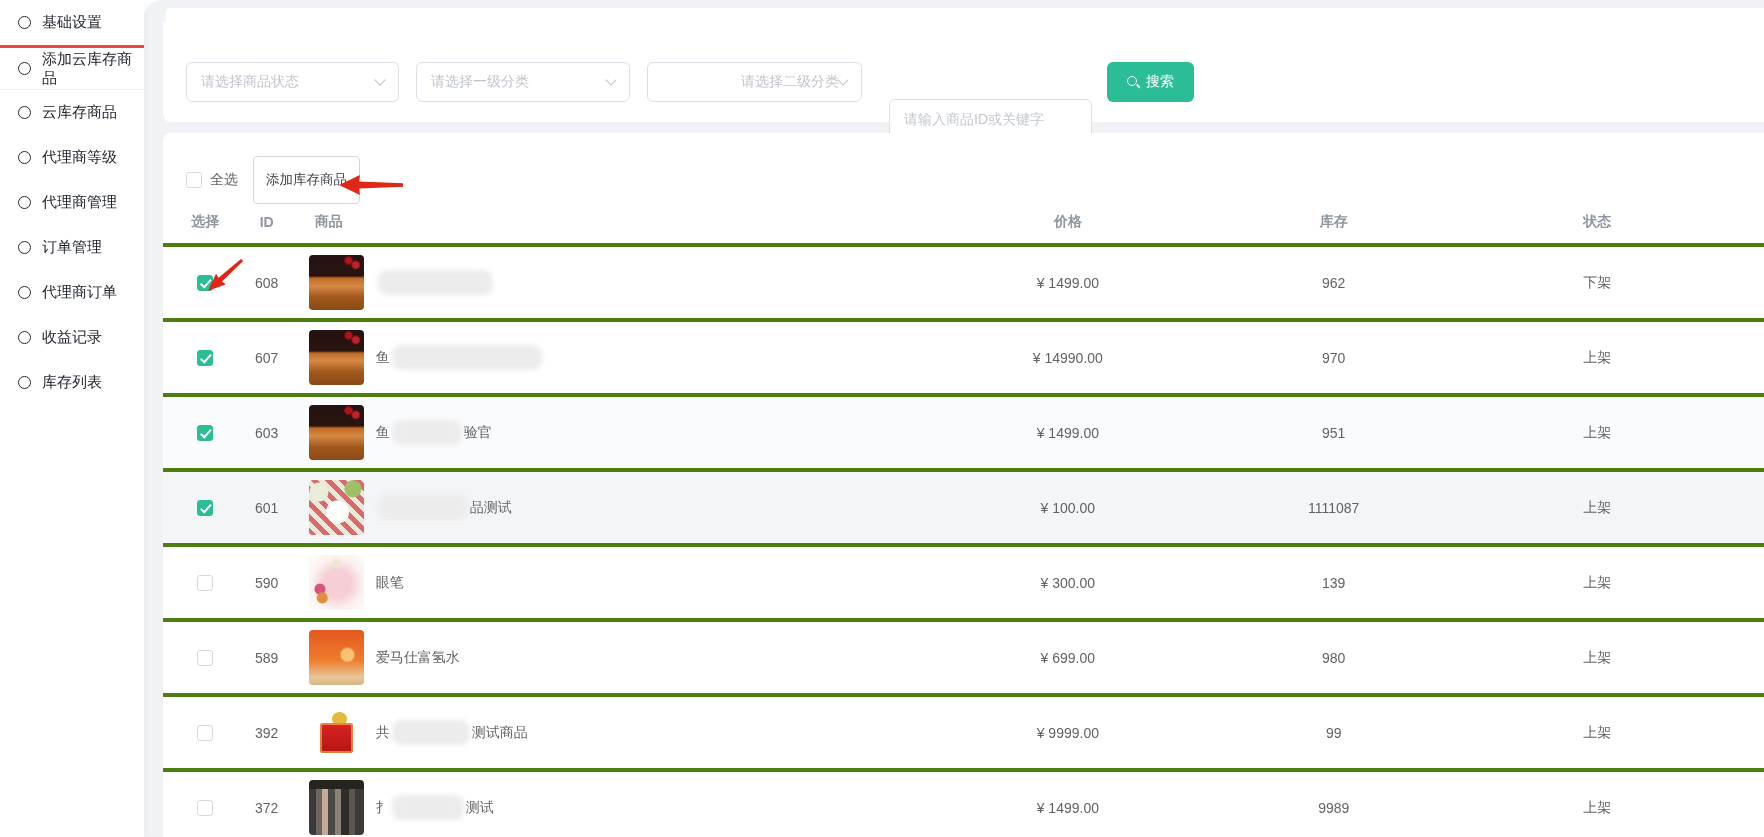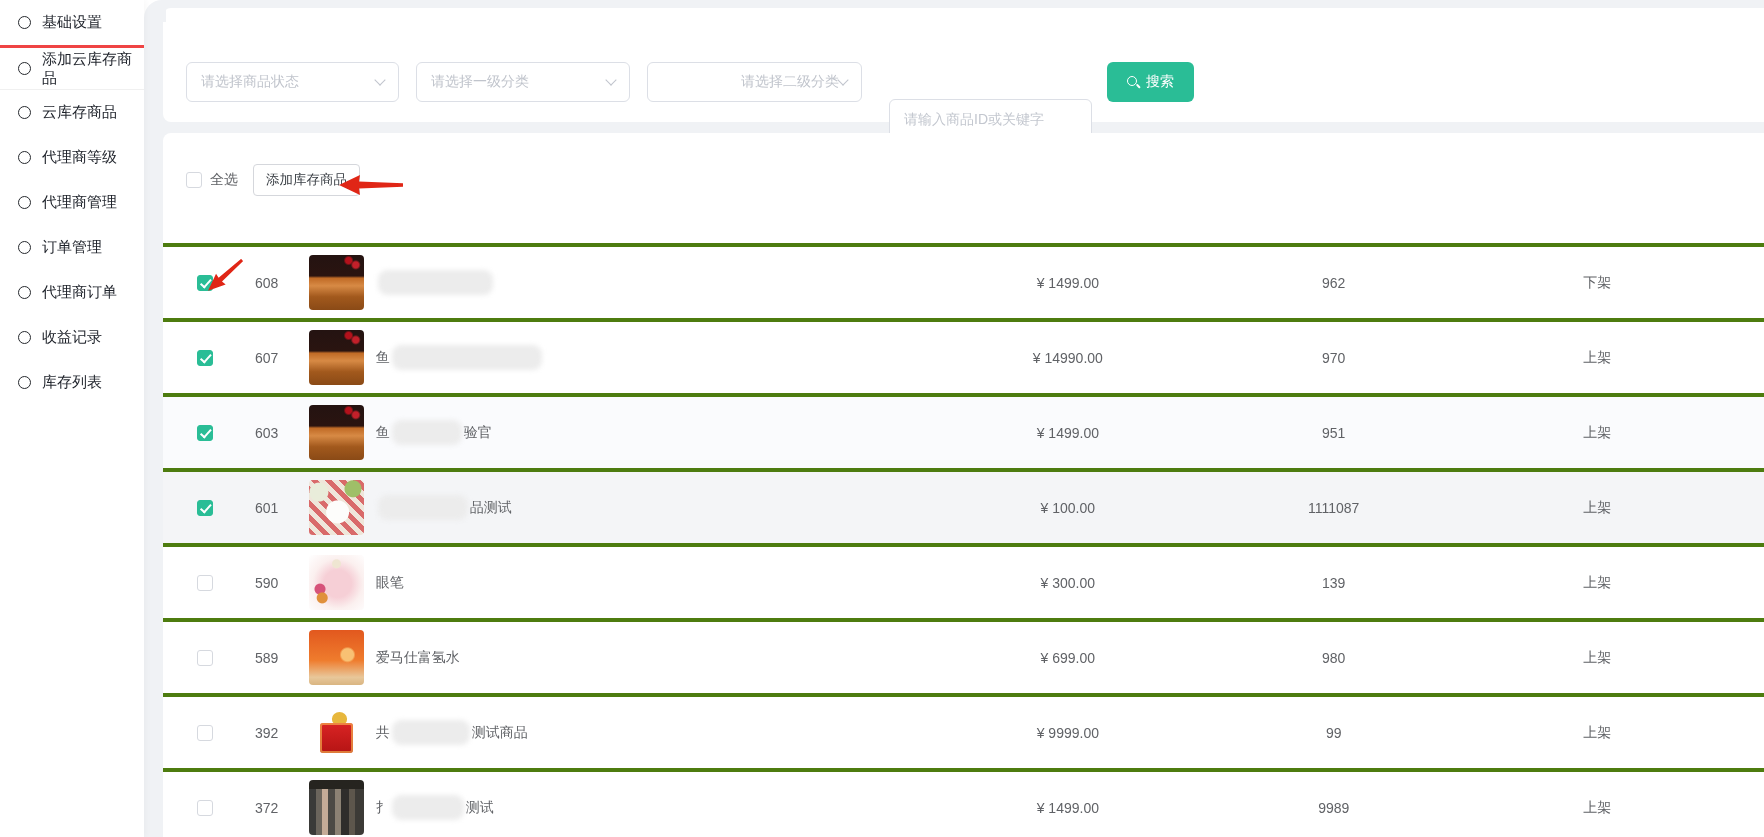--- a/index.html
+++ b/index.html
@@ -80,21 +80,21 @@
   .table-panel {
     position:absolute; left:163px; top:133px; width:1601px; height:720px;
     background:#fff; border-radius:8px 0 0 0;
   }
   .toolbar {
     position:absolute; left:0; top:30px; height:34px;
     display:flex; align-items:center; padding-left:23px;
   }
   .toolbar .lbl { margin-left:8px; color:#606266; }
   .add-btn {
-    margin-left:15px; height:32px; padding:0 12px;
+    margin-left:15px; height:48px; padding:0 12px;
     background:#fff; border:1px solid #d5d7dc; border-radius:4px;
     font-size:13.5px; color:#3a3f45; cursor:pointer;
     font-family:inherit; display:flex; align-items:center;
   }
   .arrow-1 { position:absolute; left:176px; top:41px; width:64px; height:22px; z-index:5; }
   .arrow-2 { position:absolute; left:44px;  top:146px; width:46px; height:18px;
              transform:rotate(-42deg); transform-origin:4px 9px; z-index:5; }
 
   
   .cols { display:flex; align-items:center; }
@@ -250,20 +250,28 @@
     <button class="add-btn">添加库存商品</button>
   </div>
 
   <svg class="arrow-1" viewBox="0 0 64 22">
     <polygon class="red" points="0,11 21,1 20,7.5 64,9.2 64,12.8 20,14.5 21,21"></polygon>
   </svg>
   <svg class="arrow-2" viewBox="0 0 64 22">
     <polygon class="red" points="0,11 24,1 23,7.5 64,9 64,13 23,14.5 24,21"></polygon>
   </svg>
 
+  <div class="cols thead">
+    <div class="c-sel">选择</div>
+    <div class="c-id">ID</div>
+    <div class="c-prod">商品</div>
+    <div class="c-price">价格</div>
+    <div class="c-stock">库存</div>
+    <div class="c-status">状态</div>
+  </div>
 
   <div class="rows">
 
     <div class="cols trow">
       <div class="c-sel">
           <span class="cb" data-checked="true"></span>
         </div>
       <div class="c-id">608</div>
       <div class="c-prod">
         <div class="pic pic-box"></div>

